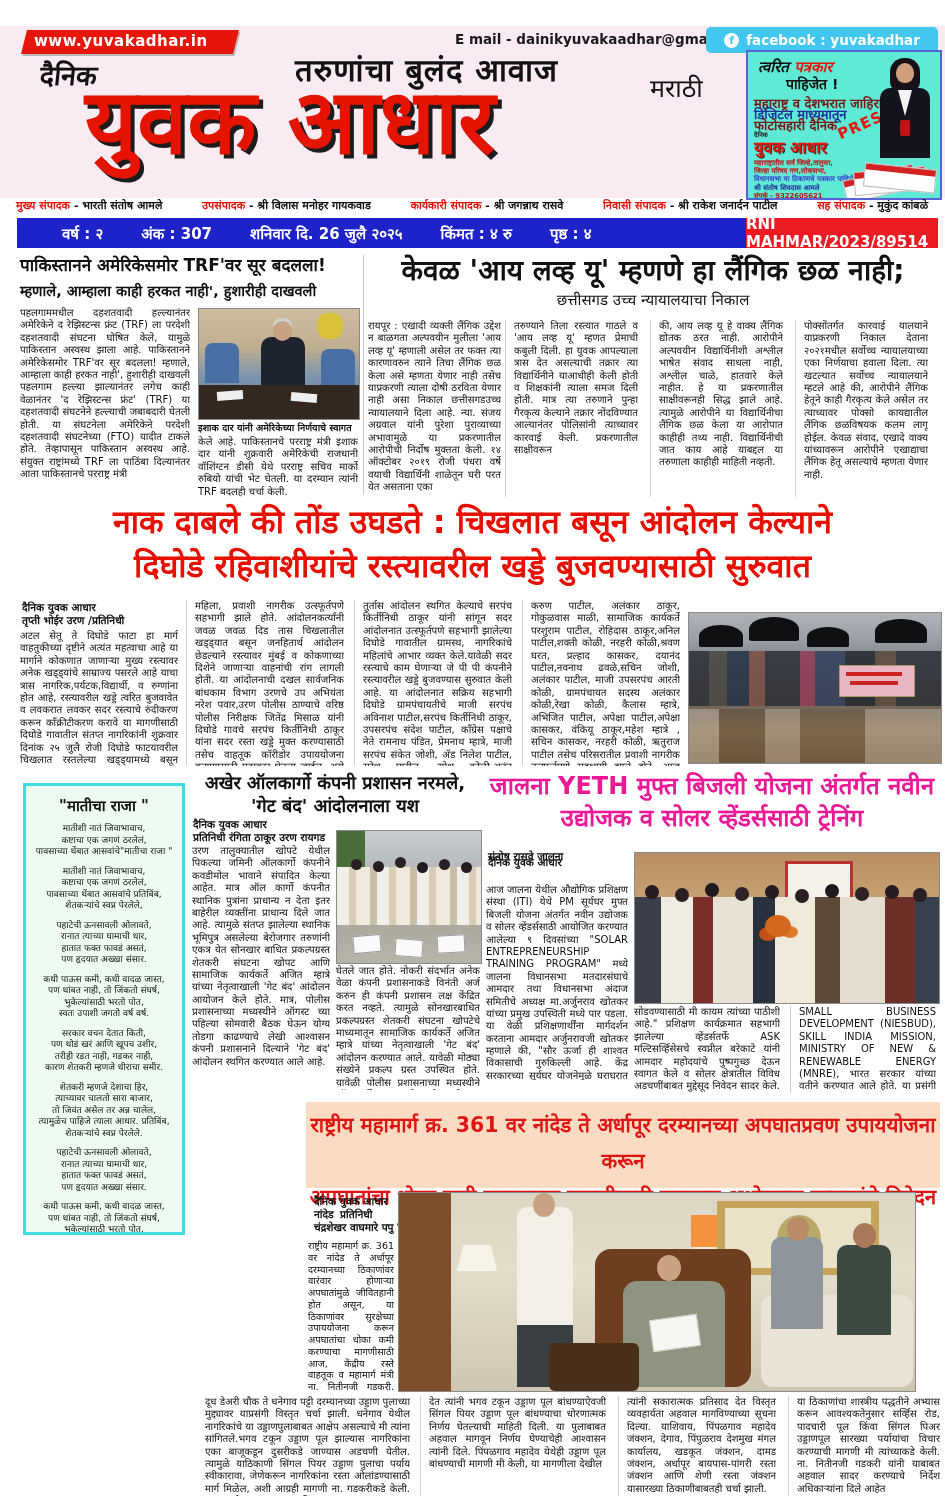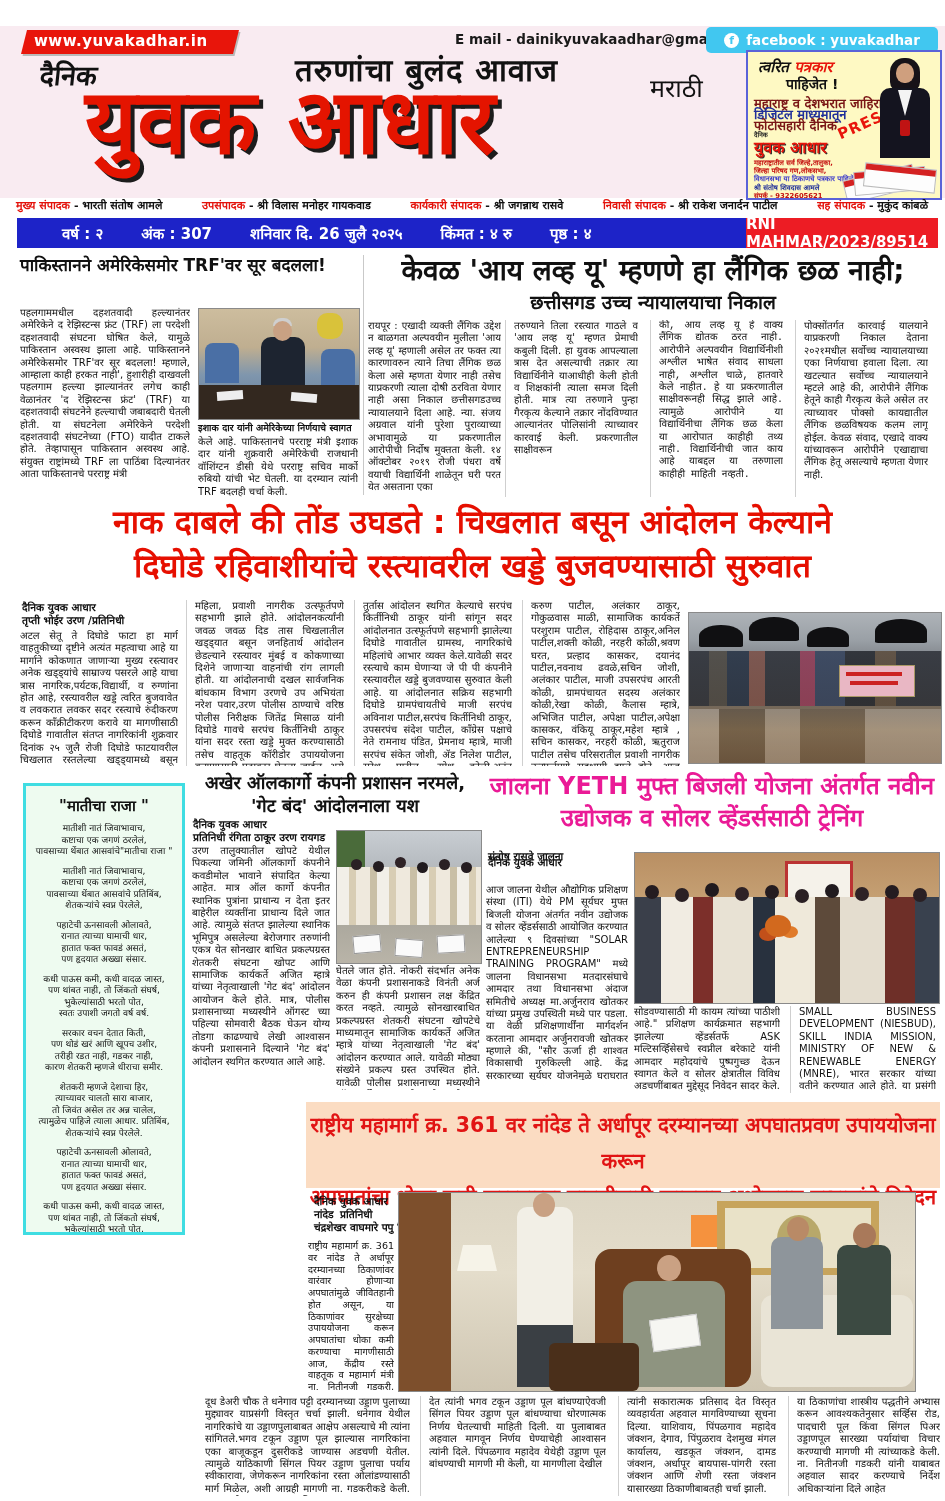--- a/index.html
+++ b/index.html
@@ -17,21 +17,21 @@
   .fb-box{left:706px;top:27px;width:232px;height:26px;background:#41c7f0;border-radius:5px;
           display:flex;align-items:center;justify-content:center;gap:7px;color:#fff;font-weight:bold;font-size:13.5px;}
   .fb-circ{display:inline-block;width:15px;height:15px;border-radius:50%;background:#fff;color:#41c7f0;
            font-size:11px;font-weight:bold;text-align:center;line-height:15px;}
   .daily{left:40px;top:56px;font-size:27px;font-weight:bold;transform:skewX(-6deg);}
   .tagline{left:295px;top:48px;font-size:31px;font-weight:bold;letter-spacing:1px;}
   .lang{left:650px;top:70px;font-size:25px;font-weight:normal;}
   .mast-title{left:85px;top:66px;width:665px;height:128px;font-size:90px;font-weight:800;
               color:#e41400;text-shadow:4px 4px 0 #1c1c1c;line-height:1.25;white-space:nowrap;}
   
-  .ad-box{left:746px;top:50px;width:192px;height:146px;background:#fef9c3;border:2px solid #5a62d8;overflow:hidden;}
+  .ad-box{left:746px;top:50px;width:192px;height:146px;background:#5eead4;border:2px solid #5a62d8;overflow:hidden;}
   .ad-l1{left:10px;top:4px;font-size:15px;font-weight:bold;font-style:italic;}
   .ad-l1b{color:#e8150b;}
   .ad-l2{left:38px;top:22px;font-size:14px;font-weight:bold;}
   .ad-sm{font-size:13px;font-weight:bold;color:#7a1616;}
   .ad-press{left:88px;top:62px;color:#e8150b;font-size:15px;font-weight:bold;transform:rotate(-24deg);letter-spacing:1px;}
   .ad-logo{left:6px;top:84px;color:#e8150b;font-size:16px;font-weight:800;text-shadow:1px 1px 0 #333;}
   .ad-logo-pre{left:6px;top:78px;font-size:6.5px;font-weight:bold;color:#222;}
   .ad-red{font-size:6.8px;font-weight:bold;color:#c40f0f;}
   .ad-blue{font-size:7px;font-weight:bold;color:#20309a;}
   .ad-woman{left:128px;top:6px;width:58px;height:118px;}
@@ -64,21 +64,21 @@
   .trf-head{position:absolute;left:74px;top:12px;width:19px;height:20px;background:#c9a183;border-radius:50%;}
   .trf-hairg{position:absolute;left:74px;top:9px;width:19px;height:8px;background:#cfcfcf;border-radius:8px 8px 0 0;}
   .trf-desk{position:absolute;left:0;top:76px;width:160px;height:34px;background:#33281f;}
   .trf-paper{position:absolute;background:#eee;width:26px;height:9px;}
   .trf-yellow{position:absolute;left:118px;top:4px;width:26px;height:26px;background:#d9c23a;border-radius:40%;}
   .trf-cap{left:198px;top:421px;width:160px;font-size:9.5px;font-weight:bold;}
   .trf-col2{left:198px;top:436px;width:160px;height:61px;}
   .vrule{position:absolute;width:1px;background:#c9c9c9;}
   
   .love-h1{left:368px;top:250px;width:570px;font-size:28px;font-weight:800;}
-  .love-h2{left:368px;top:289px;width:570px;font-size:19px;font-weight:bold;}
+  .love-h2{left:368px;top:289px;width:570px;font-size:15px;font-weight:normal;}
   .love-col{top:320px;width:133px;height:177px;}
   
   .po-head{left:15px;top:500px;width:915px;font-size:32px;font-weight:800;color:#e60f00;line-height:1.38;}
   .po-by{font-size:10.5px;font-weight:bold;}
   .po-col{top:600px;width:158px;height:166px;}
   .po-photo{left:688px;top:612px;width:252px;height:150px;
             background:linear-gradient(180deg,#aeb3b8 0%,#9aa0a6 18%,#7d8288 32%,#6f655a 58%,#8a7356 78%,#7c6247 100%);}
   .umb{position:absolute;background:#101012;border-radius:50% 50% 6% 6%;}
   .crowd{position:absolute;left:0;top:38px;width:252px;height:55px;
          background:linear-gradient(90deg,#2c2f36 0 8%,#4a4640 8% 15%,#243042 15% 24%,#7b4f46 24% 30%,#2c2f36 30% 44%,#903a55 44% 50%,#32405a 50% 62%,#23262c 62% 74%,#5a4a3a 74% 82%,#2c2f36 82% 100%);opacity:.85;}
@@ -211,20 +211,21 @@
   <div class="abs issue-bar">
     <span>वर्ष : २</span>
     <span>अंक : 307</span>
     <span>शनिवार दि. 26 जुलै २०२५</span>
     <span>किंमत : ४ रु</span>
     <span>पृष्ठ : ४</span>
   </div>
   <div class="abs rni-box">RNI MAHMAR/2023/89514</div>
 
   <div class="abs trf-h1">पाकिस्तानने अमेरिकेसमोर TRF'वर सूर बदलला!</div>
+  <div class="abs trf-h2">म्हणाले, आम्हाला काही हरकत नाही', हुशारीही दाखवली</div>
   <div class="abs bt trf-col1">पहलगाममधील दहशतवादी हल्ल्यानंतर अमेरिकेने द रेझिस्टन्स फ्रंट (TRF) ला परदेशी दहशतवादी संघटना घोषित केले, यामुळे पाकिस्तान अस्वस्थ झाला आहे. पाकिस्तानने अमेरिकेसमोर TRF'वर सूर बदलला! म्हणाले, आम्हाला काही हरकत नाही', हुशारीही दाखवली पहलगाम हल्ल्या झाल्यानंतर लगेच काही वेळानंतर 'द रेझिस्टन्स फ्रंट' (TRF) या दहशतवादी संघटनेने हल्ल्याची जबाबदारी घेतली होती. या संघटनेला अमेरिकेने परदेशी दहशतवादी संघटनेच्या (FTO) यादीत टाकले होते. तेव्हापासून पाकिस्तान अस्वस्थ आहे. संयुक्त राष्ट्रांमध्ये TRF ला पाठिंबा दिल्यानंतर आता पाकिस्तानचे परराष्ट्र मंत्री</div>
   <div class="abs photo trf-photo">
     <div class="trf-chair" style="left:6px;top:34px;width:34px;height:40px;"></div>
     <div class="trf-chair" style="left:122px;top:40px;width:34px;height:38px;"></div>
     <div class="trf-yellow"></div>
     <div class="trf-man"></div>
     <div class="trf-hairg"></div>
     <div class="trf-head"></div>
     <div class="trf-desk"></div>
     <div class="trf-paper" style="left:18px;top:82px;transform:rotate(-4deg);"></div>
@@ -232,21 +233,21 @@
   </div>
   <div class="abs trf-cap">इशाक दार यांनी अमेरिकेच्या निर्णयाचे स्वागत</div>
   <div class="abs bt trf-col2">केले आहे. पाकिस्तानचे परराष्ट्र मंत्री इशाक दार यांनी शुक्रवारी अमेरिकेची राजधानी वॉशिंग्टन डीसी येथे परराष्ट्र सचिव मार्को रुबियो यांची भेट घेतली. या दरम्यान त्यांनी TRF बदलही चर्चा केली.</div>
 
   <div class="vrule" style="left:363px;top:255px;height:240px;"></div>
 
   <div class="abs center love-h1">केवळ 'आय लव्ह यू' म्हणणे हा लैंगिक छळ नाही;</div>
   <div class="abs center love-h2">छत्तीसगड उच्च न्यायालयाचा निकाल</div>
   <div class="abs bt love-col" style="left:368px;">रायपूर : एखादी व्यक्ती लैंगिक उद्देश न बाळगता अल्पवयीन मुलीला 'आय लव्ह यू' म्हणाली असेल तर फक्त त्या कारणावरुन त्याने तिचा लैंगिक छळ केला असे म्हणता येणार नाही तसेच याप्रकरणी त्याला दोषी ठरविता येणार नाही असा निकाल छत्तीसगडउच्च न्यायालयाने दिला आहे. न्या. संजय अग्रवाल यांनी पुरेशा पुराव्याच्या अभावामुळे या प्रकरणातील आरोपीची निर्दोष मुक्तता केली. १४ ऑक्टोबर २०१९ रोजी पंधरा वर्षे वयाची विद्यार्थिनी शाळेतून घरी परत येत असताना एका</div>
   <div class="abs bt love-col colrule" style="left:505px;">तरुण्याने तिला रस्त्यात गाठले व 'आय लव्ह यू' म्हणत प्रेमाची कबुली दिली. हा युवक आपल्याला त्रास देत असल्याची तक्रार त्या विद्यार्थिनीने याआधीही केली होती व शिक्षकांनी त्याला समज दिली होती. मात्र त्या तरुणाने पुन्हा गैरकृत्य केल्याने तक्रार नोंदविण्यात आल्यानंतर पोलिसांनी त्याच्यावर कारवाई केली. प्रकरणातील साक्षीवरून</div>
-  <div class="abs bt love-col colrule" style="left:650px;font-family:Liberation Mono, monospace;">की, आय लव्ह यू हे वाक्य लैंगिक द्योतक ठरत नाही. आरोपीने अल्पवयीन विद्यार्थिनीशी अश्लील भाषेत संवाद साधला नाही, अश्लील चाळे, हातवारे केले नाहीत. हे या प्रकरणातील साक्षीवरूनही सिद्ध झाले आहे. त्यामुळे आरोपीने या विद्यार्थिनीचा लैंगिक छळ केला या आरोपात काहीही तथ्य नाही. विद्यार्थिनीची जात काय आहे याबद्दल या तरुणाला काहीही माहिती नव्हती.</div>
+  <div class="abs bt love-col colrule" style="left:650px;">की, आय लव्ह यू हे वाक्य लैंगिक द्योतक ठरत नाही. आरोपीने अल्पवयीन विद्यार्थिनीशी अश्लील भाषेत संवाद साधला नाही, अश्लील चाळे, हातवारे केले नाहीत. हे या प्रकरणातील साक्षीवरूनही सिद्ध झाले आहे. त्यामुळे आरोपीने या विद्यार्थिनीचा लैंगिक छळ केला या आरोपात काहीही तथ्य नाही. विद्यार्थिनीची जात काय आहे याबद्दल या तरुणाला काहीही माहिती नव्हती.</div>
   <div class="abs bt love-col colrule" style="left:795px;">पोक्सोंतर्गत कारवाई यालयाने याप्रकरणी निकाल देताना २०२१मधील सर्वोच्च न्यायालयाच्या एका निर्णयाचा हवाला दिला. त्या खटल्यात सर्वोच्च न्यायालयाने म्हटले आहे की, आरोपीने लैंगिक हेतूने काही गैरकृत्य केले असेल तर त्याच्यावर पोक्सो कायद्यातील लैंगिक छळविषयक कलम लागू होईल. केवळ संवाद, एखादे वाक्य यांच्यावरून आरोपीने एखाद्याचा लैंगिक हेतू असल्याचे म्हणता येणार नाही.</div>
 
   <div class="abs center po-head">
     <div>नाक दाबले की तोंड उघडते : चिखलात बसून आंदोलन केल्याने</div>
     <div>दिघोडे  रहिवाशीयांचे रस्त्यावरील खड्डे बुजवण्यासाठी सुरुवात</div>
   </div>
   <div class="abs po-by" style="left:22px;top:600px;">दैनिक युवक आधार</div>
   <div class="abs po-by" style="left:22px;top:613px;">तृप्ती भोईर उरण /प्रतिनिधी</div>
   <div class="abs bt po-col" style="left:20px;top:630px;height:136px;">अटल सेतू ते दिघोडे फाटा हा मार्ग वाहतुकीच्या दृष्टीने अत्यंत महत्वाचा आहे या मार्गाने कोकणात जाणाऱ्या मुख्य रस्त्यावर अनेक खड्ड्यांचे साम्राज्य पसरले आहे याचा त्रास नागरिक,पर्यटक,विद्यार्थी, व रुग्णांना होत आहे, रस्त्यावरील खड्डे त्वरित बुजवावेत व लवकरात लवकर सदर रस्त्याचे रुंदीकरण करून काँक्रीटीकरण करावे या मागणीसाठी दिघोडे गावातील संतप्त नागरिकांनी शुक्रवार दिनांक २५ जुलै रोजी दिघोडे फाटयावरील चिखलात रस्तलेल्या खड्ड्यामध्ये बसून आंदोलन केले. या आंदोलनात सरपंच किर्तीनिधी ठाकूर,</div>
   <div class="abs bt po-col colrule" style="left:186px;">महिला, प्रवाशी नागरीक उत्स्फूर्तपणे सहभागी झाले होते. आंदोलनकर्त्यांनी जवळ जवळ दिड तास चिखलातील खड्ड्यात बसून जनहितार्थ आंदोलन छेडल्याने रस्त्यावर मुंबई व कोकणाच्या दिशेने जाणाऱ्या वाहनांची रांग लागली होती. या आंदोलनाची दखल सार्वजनिक बांधकाम विभाग उरणचे उप अभियंता नरेश पवार,उरण पोलीस ठाण्याचे वरिष्ठ पोलीस निरीक्षक जितेंद्र मिसाळ यांनी दिघोडे गावचे सरपंच किर्तीनिधी ठाकूर यांना सदर रस्ता खड्डे मुक्त करण्यासाठी तसेच वाहतूक कॉरीडोर उपाययोजना करण्यासाठी पुढाकार घेतला जाईल, असे लेखी पत्र दिल्याने</div>

